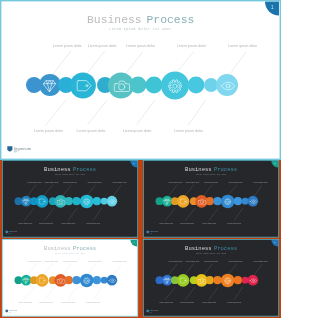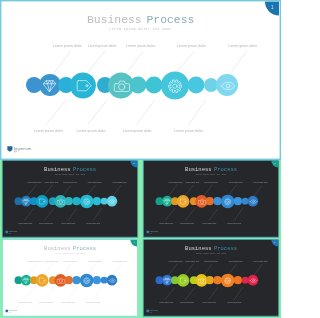--- a/index.html
+++ b/index.html
@@ -1,17 +1,17 @@
 <!DOCTYPE html>
 <html><head>
 <meta charset="utf-8">
 <style>
 *{margin:0;padding:0;box-sizing:border-box}
 html,body{width:281px;height:318px;background:#ffffff;font-family:"Liberation Sans",sans-serif;overflow:hidden}
-.page{position:relative;width:281px;height:318px;background:#86efac}
+.page{position:relative;width:281px;height:318px;background:#c2410c}
 .slide{position:absolute;overflow:hidden}
 #hero{left:0;top:0;width:281px;height:160px}
 .thumb{width:140px;height:77.5px}
 #t2{left:0;top:160px}
 #t3{left:141px;top:160px}
 #t4{left:0;top:239px}
 #t5{left:141px;top:239px}
 .slide > svg{display:block;width:100%;height:100%}
 text{white-space:pre}
 .ttl{font-family:"Liberation Mono","DejaVu Sans Mono",monospace;font-size:11.4px}

